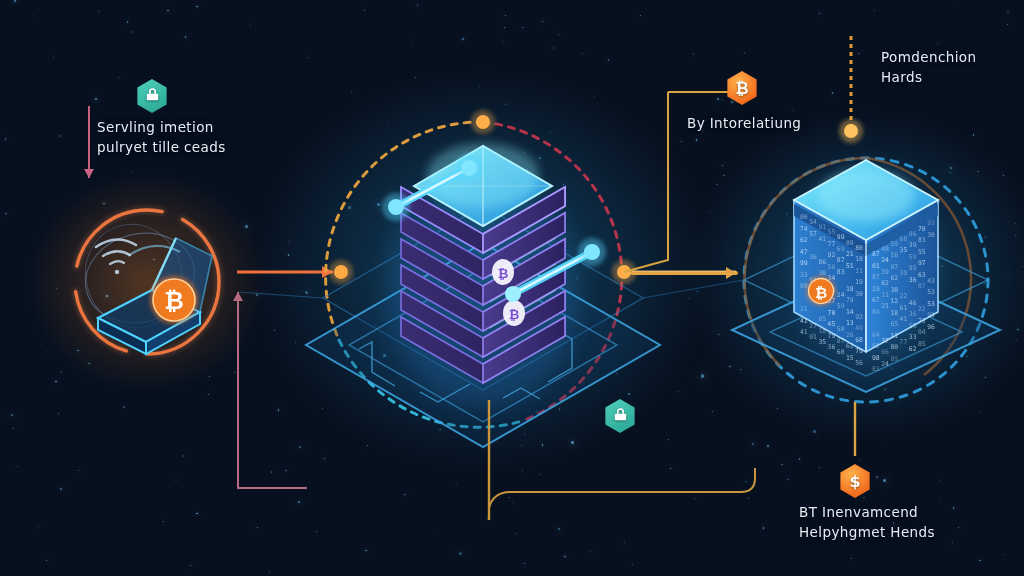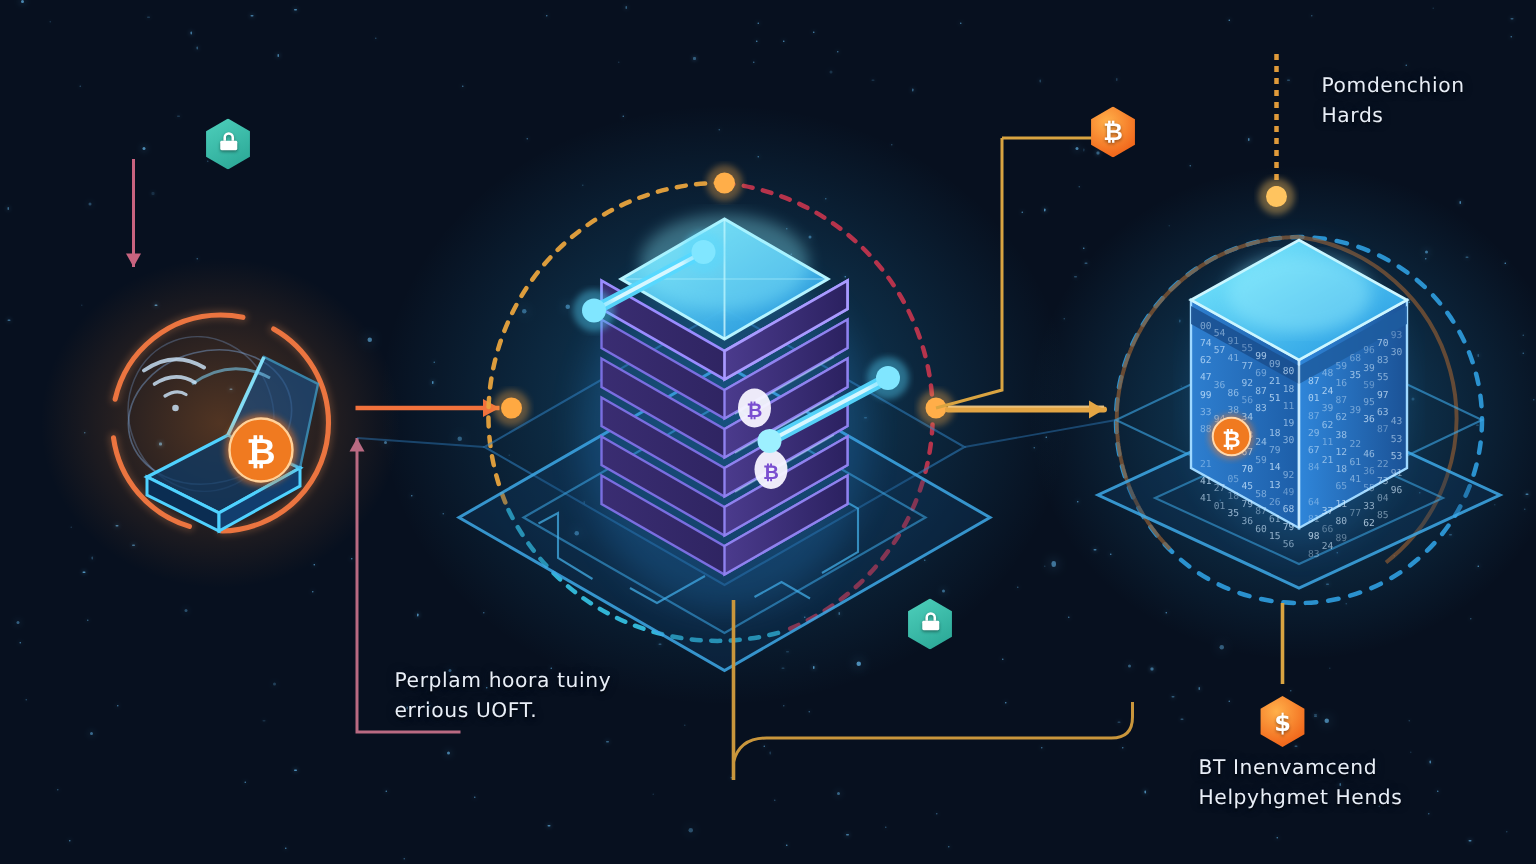--- a/index.html
+++ b/index.html
@@ -691,25 +691,26 @@
   </div>
 
   <div class="hex orange" style="left:725px;top:71px;">
     <span>₿</span>
   </div>
 
   <div class="hex orange" style="left:838px;top:464px;">
     <span>$</span>
   </div>
 
-
+  <div class="label" style="left:97px;top:117px;width:190px;">Servling imetion
+pulryet tille ceads</div>
+
+  <div class="label" style="left:687px;top:113px;width:220px;">By Intorelatiung</div>
 
   <div class="label" style="left:881px;top:47px;width:170px;">Pomdenchion
 Hards</div>
 
-  <div class="label" style="left:263px;top:444px;width:220px;">Perplam hoora tuiny
-errious UOFT.</div>
 
 
   <div class="label" style="left:799px;top:502px;width:240px;">BT Inenvamcend
 Helpyhgmet Hends</div>
 
 </div>
 
 </body></html>

